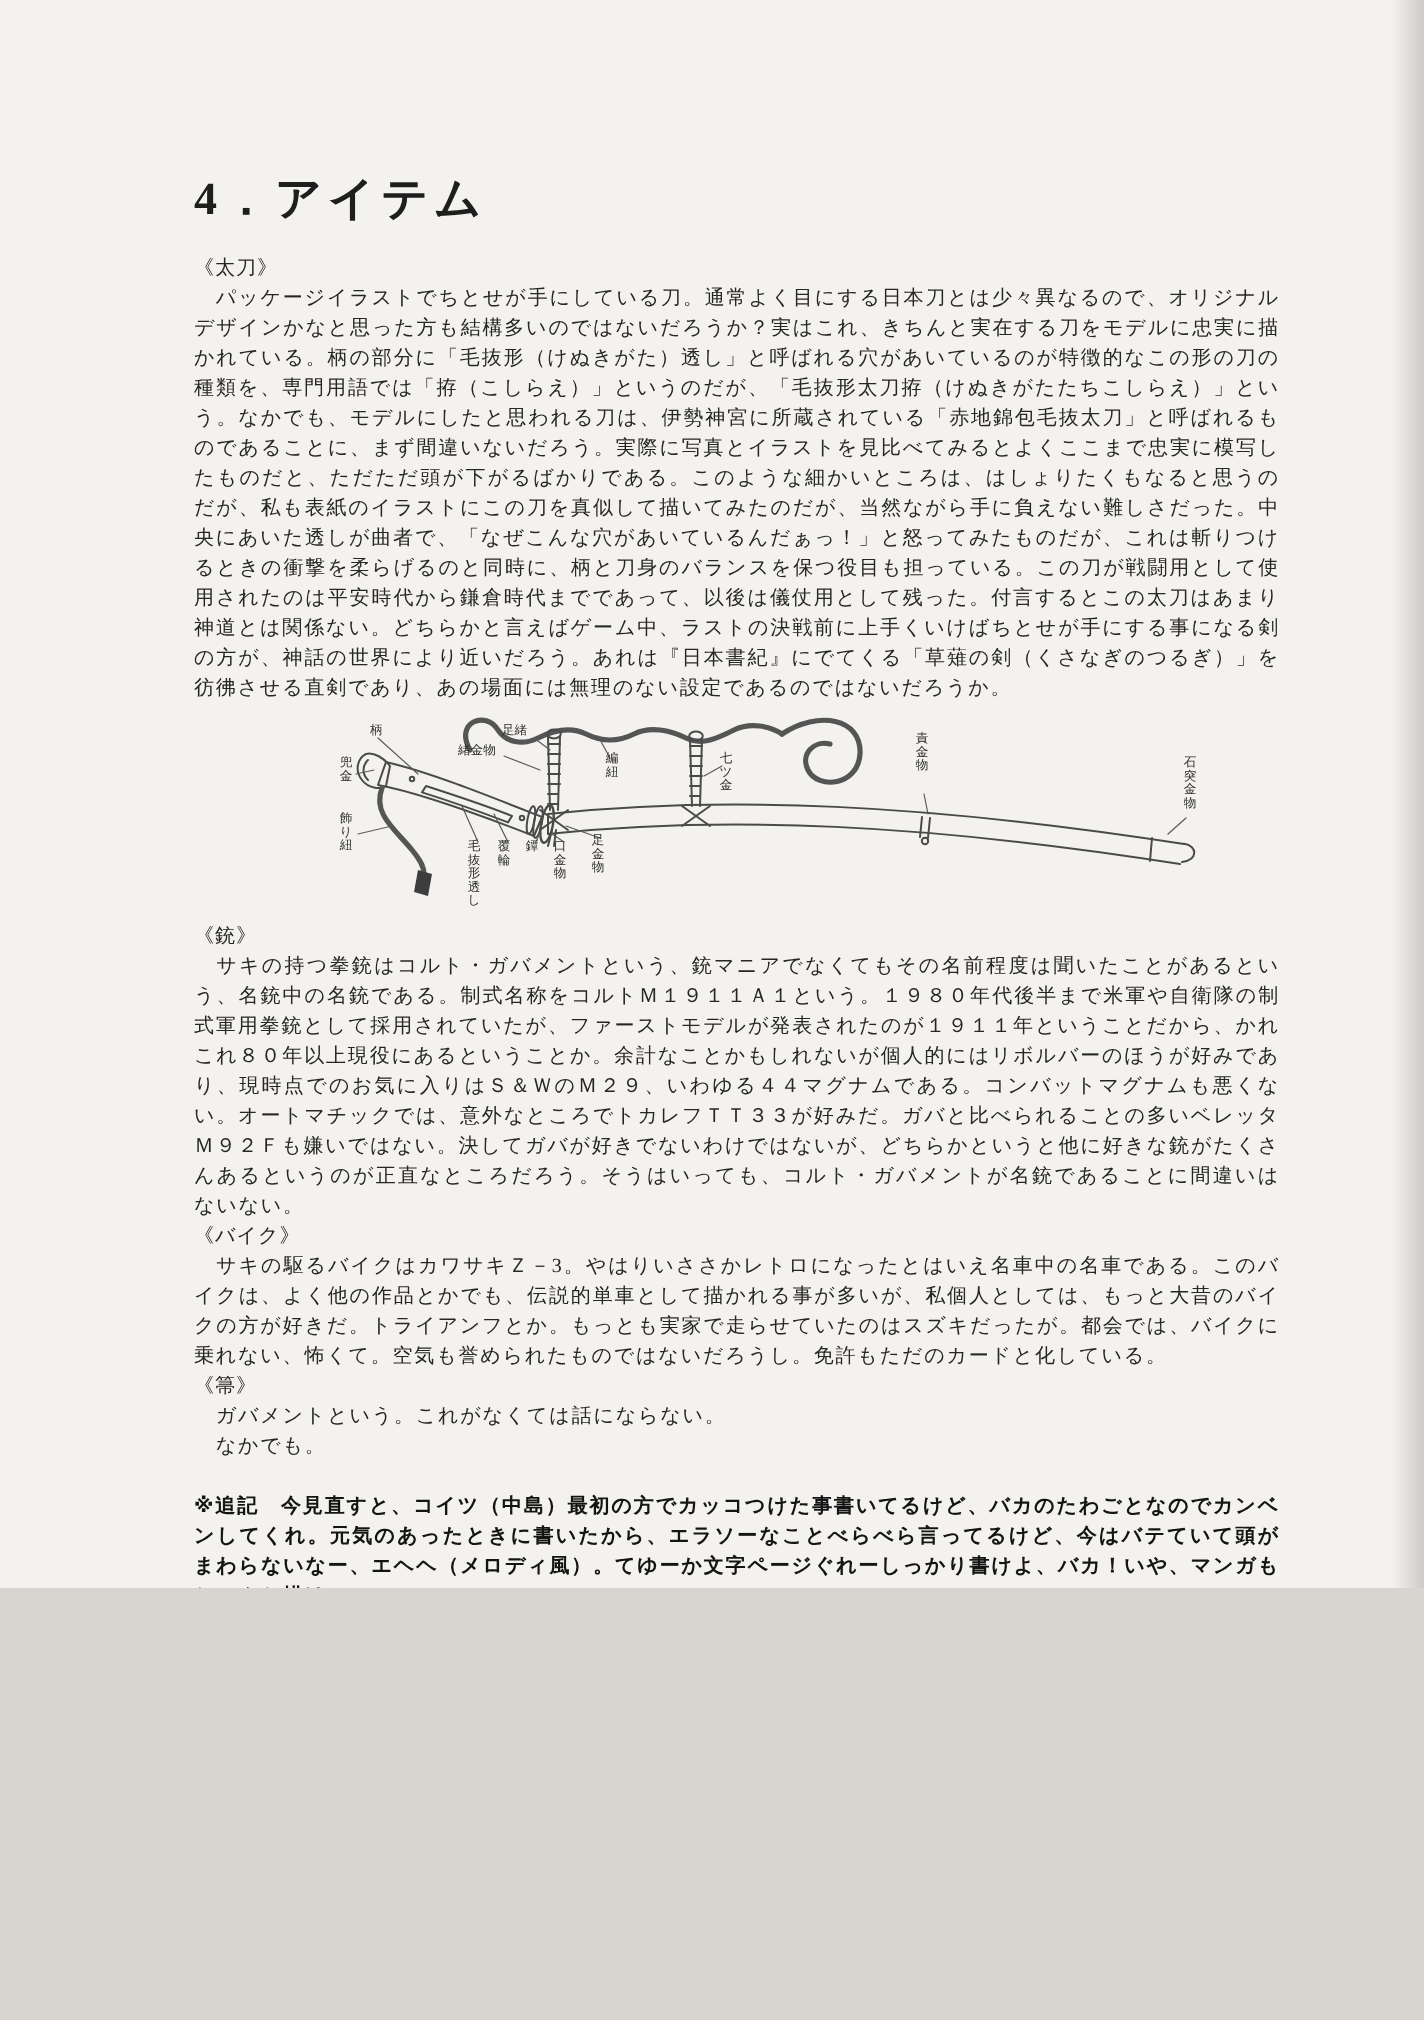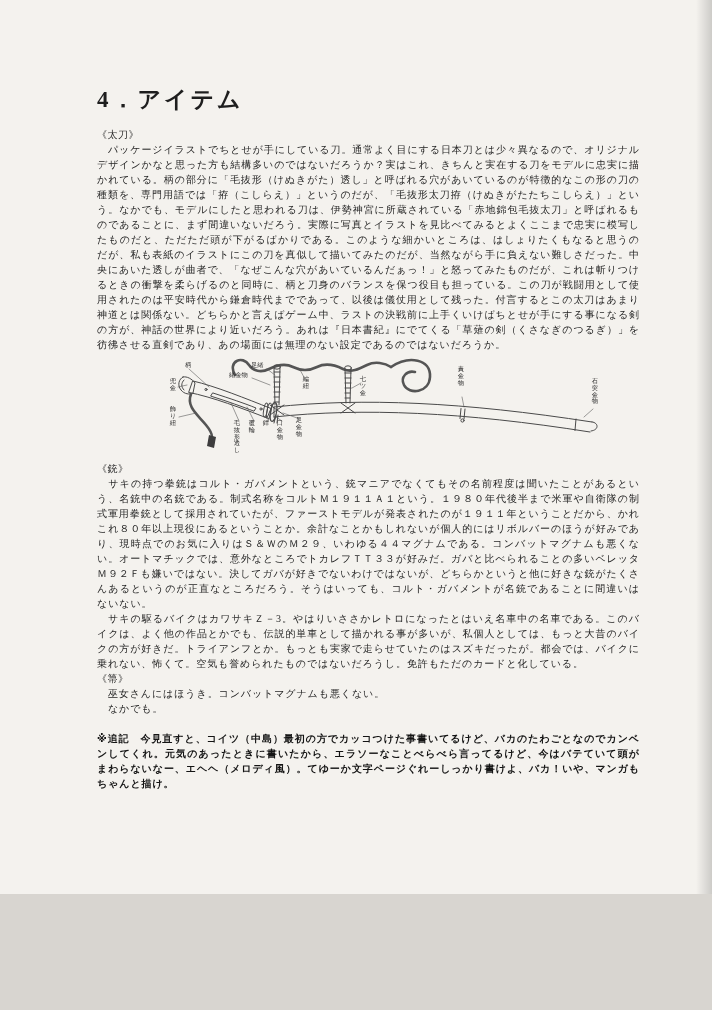--- a/index.html
+++ b/index.html
@@ -1,18 +1,18 @@
 <!DOCTYPE html>
 <html lang="ja"><head>
 <meta charset="utf-8">
 <style>
   html,body{margin:0;padding:0;background:#d8d5d0;}
   .page{
     position:relative;
-    width:712px;height:894px;
+    width:712px;height:794px;
     box-sizing:border-box;
     background:#f4f2ee;
     color:#262626;
     padding:84px 72px 0 97px;
     overflow:hidden;
     font-family:"Liberation Serif","DejaVu Serif",serif;
   }
   .edge-shade{
     position:absolute;top:0;right:0;width:16px;height:100%;
     background:linear-gradient(to right,rgba(0,0,0,0),rgba(0,0,0,0.16));
@@ -155,24 +155,25 @@
           <text class="v" x="156" y="67"><tspan x="156" dy="0">足</tspan><tspan x="156" dy="1.08em">金</tspan><tspan x="156" dy="1.08em">物</tspan></text>
           <text class="v" x="318" y="16"><tspan x="318" dy="0">責</tspan><tspan x="318" dy="1.08em">金</tspan><tspan x="318" dy="1.08em">物</tspan></text>
           <text class="v" x="452" y="28"><tspan x="452" dy="0">石</tspan><tspan x="452" dy="1.08em">突</tspan><tspan x="452" dy="1.08em">金</tspan><tspan x="452" dy="1.08em">物</tspan></text>
         </g>
       </svg>
     </div>
 
     <div class="sec-heading">《銃》</div>
     <p>　サキの持つ拳銃はコルト・ガバメントという、銃マニアでなくてもその名前程度は聞いたことがあるという、名銃中の名銃である。制式名称をコルトＭ１９１１Ａ１という。１９８０年代後半まで米軍や自衛隊の制式軍用拳銃として採用されていたが、ファーストモデルが発表されたのが１９１１年ということだから、かれこれ８０年以上現役にあるということか。余計なことかもしれないが個人的にはリボルバーのほうが好みであり、現時点でのお気に入りはＳ＆ＷのＭ２９、いわゆる４４マグナムである。コンバットマグナムも悪くない。オートマチックでは、意外なところでトカレフＴＴ３３が好みだ。ガバと比べられることの多いベレッタＭ９２Ｆも嫌いではない。決してガバが好きでないわけではないが、どちらかというと他に好きな銃がたくさんあるというのが正直なところだろう。そうはいっても、コルト・ガバメントが名銃であることに間違いはないない。</p>
 
+    <div class="sec-heading">《バイク》</div>
     <p>　サキの駆るバイクはカワサキＺ－3。やはりいささかレトロになったとはいえ名車中の名車である。このバイクは、よく他の作品とかでも、伝説的単車として描かれる事が多いが、私個人としては、もっと大昔のバイクの方が好きだ。トライアンフとか。もっとも実家で走らせていたのはスズキだったが。都会では、バイクに乗れない、怖くて。空気も誉められたものではないだろうし。免許もただのカードと化している。</p>
 
     <div class="sec-heading">《箒》</div>
-    <p>　巫女さんにはほうき。コンバットマグナムも悪くない。</p>
+    <p>　ガバメントという。これがなくては話にならない。</p>
 
     <p>　なかでも。</p>
 
 
     <p class="postscript">※追記　今見直すと、コイツ（中島）最初の方でカッコつけた事書いてるけど、バカのたわごとなのでカンベンしてくれ。元気のあったときに書いたから、エラソーなことべらべら言ってるけど、今はバテていて頭がまわらないなー、エヘヘ（メロディ風）。てゆーか文字ページぐれーしっかり書けよ、バカ！いや、マンガもちゃんと描け。</p>
   </div>
 
   <div class="edge-shade"></div>
 </div>
 

